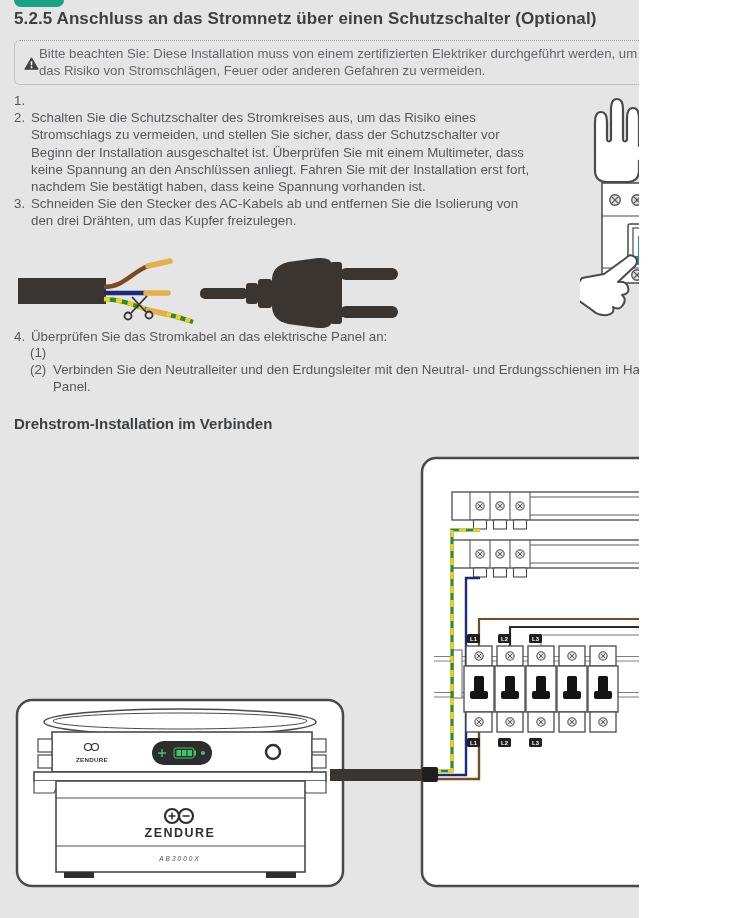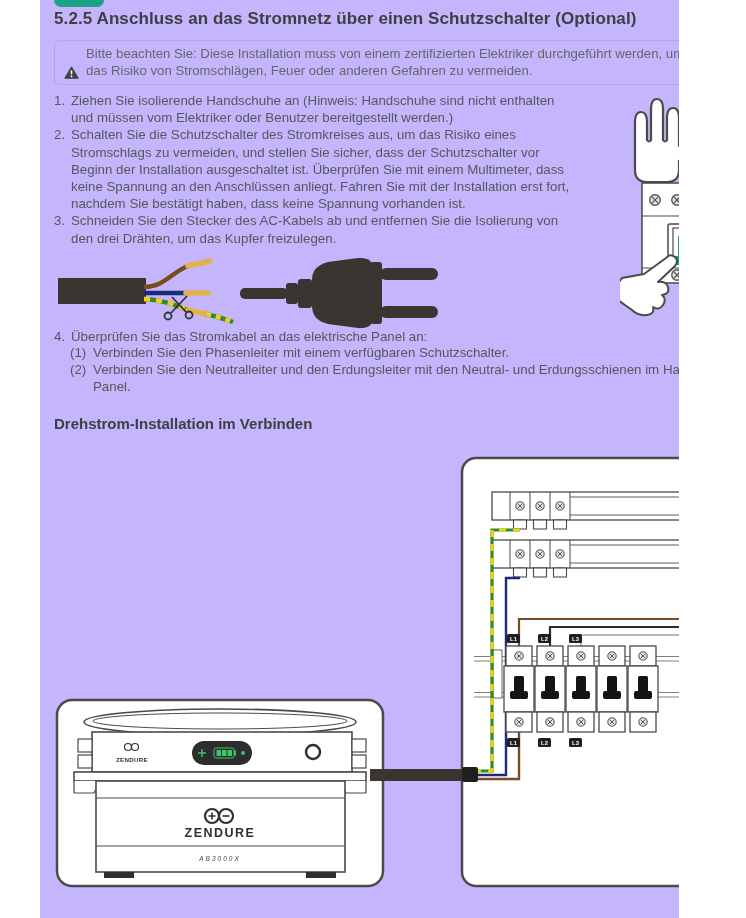--- a/index.html
+++ b/index.html
@@ -1,22 +1,22 @@
 <!DOCTYPE html>
 <html><head>
 <meta charset="utf-8">
 <style>
   html,body{margin:0;padding:0;background:#ffffff;}
-  .page{position:relative;width:639px;height:918px;background:#c4b5fd;overflow:hidden;
-        font-family:"Liberation Sans",sans-serif;color:#55585b;margin-left:40px;}
+  .page{position:relative;width:639px;height:918px;background:#e5e5e5;overflow:hidden;
+        font-family:"Liberation Sans",sans-serif;color:#55585b;}
   .abs{position:absolute;}
   .section-tab{left:14px;top:-7px;width:50px;height:14px;border-radius:7px;background:#17a384;}
   .page-title{left:14px;top:9px;font-size:17px;font-weight:bold;color:#3d4043;letter-spacing:.1px;}
   .warning-box{left:14px;top:40px;width:702px;border:1.6px dotted #9aa0a3;border-radius:6px;
-               padding:5px 9px;display:flex;gap:7px;align-items:flex-end;}
+               padding:5px 9px;display:flex;align-items:center;}
   .warning-text{font-size:13.2px;line-height:16.6px;color:#63676a;white-space:pre-line;}
   .warn-icon{flex:0 0 auto;margin-top:2px;}
   .steps{left:14px;top:92px;width:600px;}
   .step{display:flex;font-size:13.3px;line-height:17.2px;color:#55585b;}
   .step-num{flex:0 0 17px;}
   .step-text{white-space:pre-line;}
   .substeps{left:30px;top:345px;width:700px;}
   .substep{display:flex;font-size:13.3px;line-height:16.8px;color:#55585b;}
   .sub-num{flex:0 0 23px;}
   .section-subheading{left:14px;top:415px;font-size:15px;font-weight:bold;color:#3d4043;}
@@ -38,22 +38,20 @@
       <rect x="6.7" y="4.3" width="1.6" height="4.2" rx="0.8" fill="#fff"></rect>
       <circle cx="7.5" cy="10.3" r="0.95" fill="#fff"></circle>
     </svg>
     <div class="warning-text">Bitte beachten Sie: Diese Installation muss von einem zertifizierten Elektriker durchgeführt werden, um
 das Risiko von Stromschlägen, Feuer oder anderen Gefahren zu vermeiden.</div>
   </div>
 
   <div class="abs steps">
     <div class="step">
       <span class="step-num">1.</span>
-      <span class="step-text">Ziehen Sie isolierende Handschuhe an (Hinweis: Handschuhe sind nicht enthalten
-und müssen vom Elektriker oder Benutzer bereitgestellt werden.)</span>
     </div>
     <div class="step">
       <span class="step-num">2.</span>
       <span class="step-text">Schalten Sie die Schutzschalter des Stromkreises aus, um das Risiko eines
 Stromschlags zu vermeiden, und stellen Sie sicher, dass der Schutzschalter vor
 Beginn der Installation ausgeschaltet ist. Überprüfen Sie mit einem Multimeter, dass
 keine Spannung an den Anschlüssen anliegt. Fahren Sie mit der Installation erst fort,
 nachdem Sie bestätigt haben, dass keine Spannung vorhanden ist.</span>
     </div>
     <div class="step">
@@ -152,21 +150,20 @@
   <div class="abs steps" style="top:328px;">
     <div class="step">
       <span class="step-num">4.</span>
       <span class="step-text">Überprüfen Sie das Stromkabel an das elektrische Panel an:</span>
     </div>
   </div>
 
   <div class="abs substeps">
     <div class="substep">
       <span class="sub-num">(1)</span>
-      <span class="step-text">Verbinden Sie den Phasenleiter mit einem verfügbaren Schutzschalter.</span>
     </div>
     <div class="substep">
       <span class="sub-num">(2)</span>
       <span class="step-text">Verbinden Sie den Neutralleiter und den Erdungsleiter mit den Neutral- und Erdungsschienen im Haushalts-
 Panel.</span>
     </div>
   </div>
 
   <div class="abs section-subheading">Drehstrom-Installation im Verbinden</div>
 

